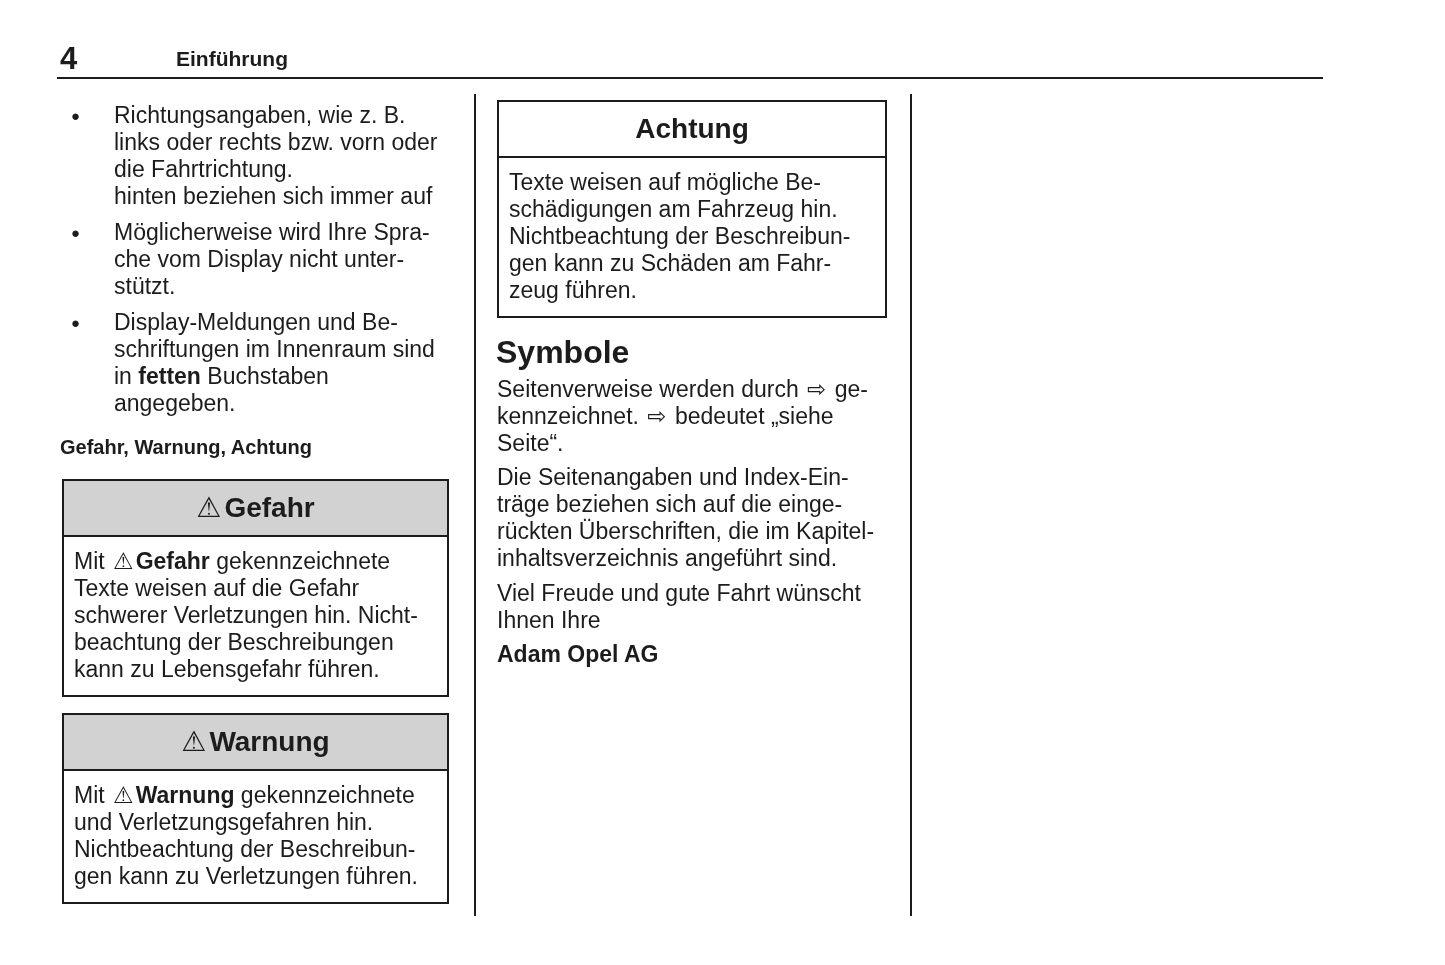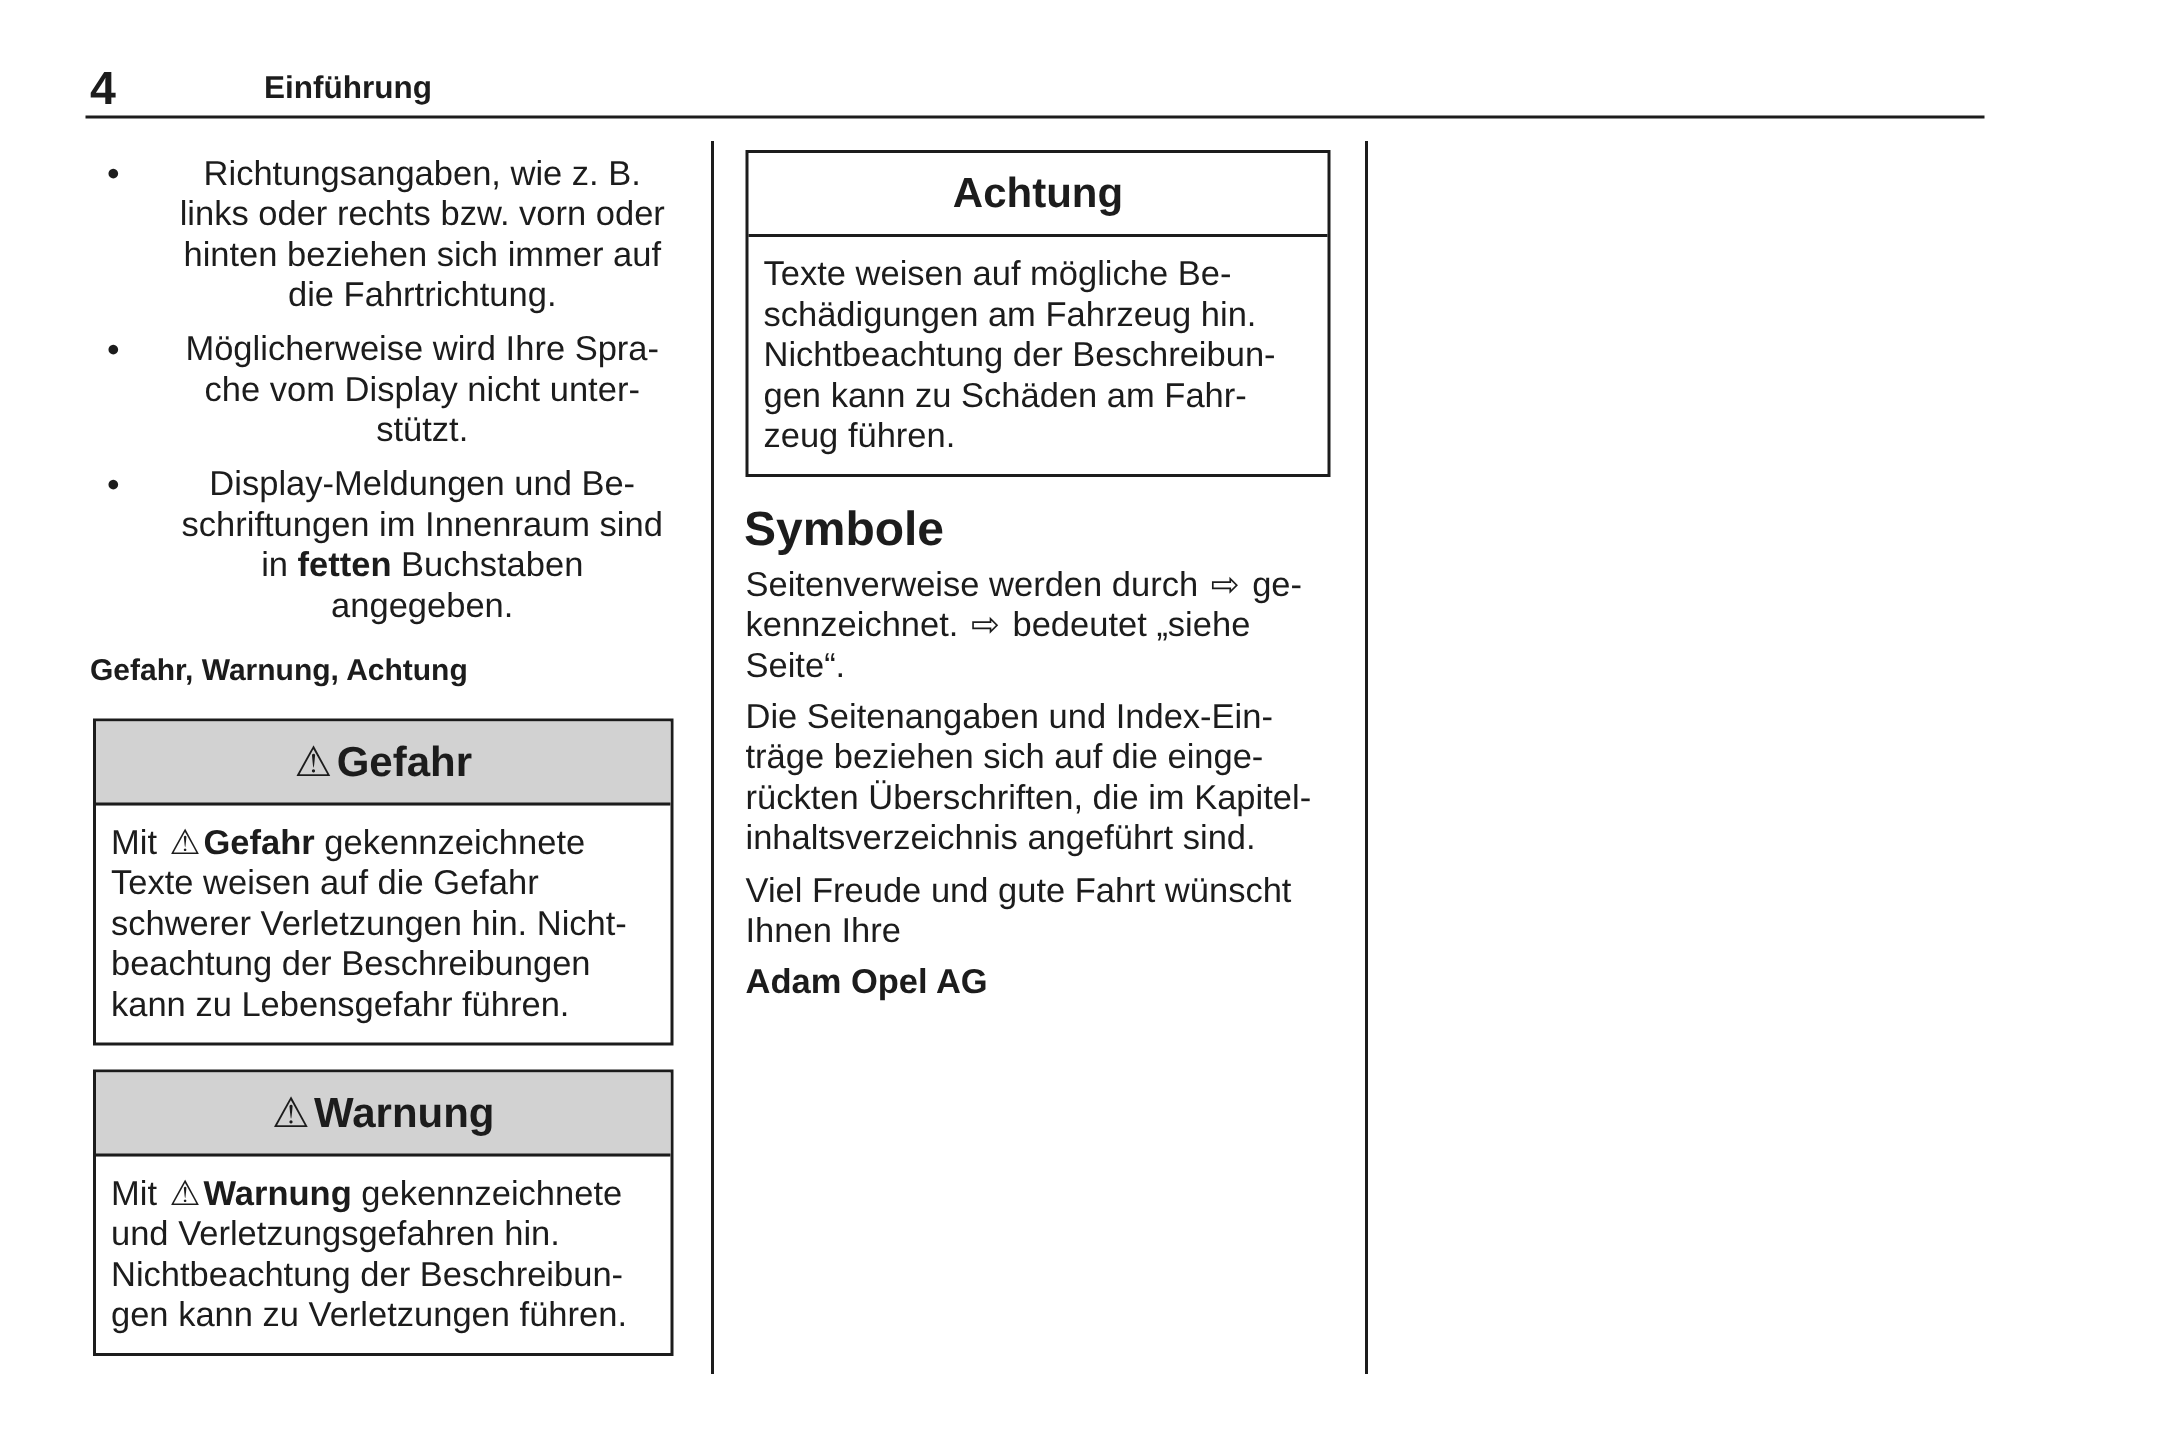--- a/index.html
+++ b/index.html
@@ -12,21 +12,21 @@
   .hdr-title{position:absolute;left:176px;top:42px;font-size:21px;font-weight:700;line-height:34px;}
   .hdr-rule{position:absolute;left:57px;top:77px;width:1266px;height:2px;background:#1c1c1c;}
   .vrule{position:absolute;top:94px;width:2px;height:822px;background:#1c1c1c;}
   .vrule-1{left:474px;}
   .vrule-2{left:910px;}
   .col{position:absolute;font-size:23px;line-height:27px;}
   .col-left{left:62px;top:102px;width:387px;}
   .col-mid{left:497px;top:100px;width:390px;}
   .bullet-item{display:flex;margin-bottom:9px;}
   .bullet-marker{width:43px;flex:0 0 43px;padding-left:9px;font-size:15px;line-height:27px;}
-  .bullet-text{flex:1;text-align:center;}
+  .bullet-text{flex:1;}
   .section-heading{font-size:20px;font-weight:700;line-height:37px;margin-top:12px;margin-left:-2px;}
   .warn-box{border:2px solid #1c1c1c;margin-top:13px;}
   .warn-box.second{margin-top:16px;}
   .box-header{
     text-align:center;font-size:28px;font-weight:700;line-height:28px;
     padding:13px 4px;border-bottom:2px solid #1c1c1c;
   }
   .box-header.gray{background:#d2d2d2;}
   .box-body{padding:11px 10px 12px 10px;}
   .tri{font-weight:400;margin-right:3px;}
@@ -52,22 +52,22 @@
   <div class="vrule vrule-1"></div>
   <div class="vrule vrule-2"></div>
 
   <div class="col col-left">
 
     <div class="bullet-item">
       <span class="bullet-marker">●</span>
       <span class="bullet-text">
         <span class="line" style="display:block">Richtungsangaben, wie z. B.</span>
         <span class="line" style="display:block">links oder rechts bzw. vorn oder</span>
+        <span class="line" style="display:block">die Fahrtrichtung.</span>
         <span class="line" style="display:block">hinten beziehen sich immer auf</span>
-        <span class="line" style="display:block">die Fahrtrichtung.</span>
       </span>
     </div>
 
     <div class="bullet-item">
       <span class="bullet-marker">●</span>
       <span class="bullet-text">
         <span class="line" style="display:block">Möglicherweise wird Ihre Spra-</span>
         <span class="line" style="display:block">che vom Display nicht unter-</span>
         <span class="line" style="display:block">stützt.</span>
       </span>

